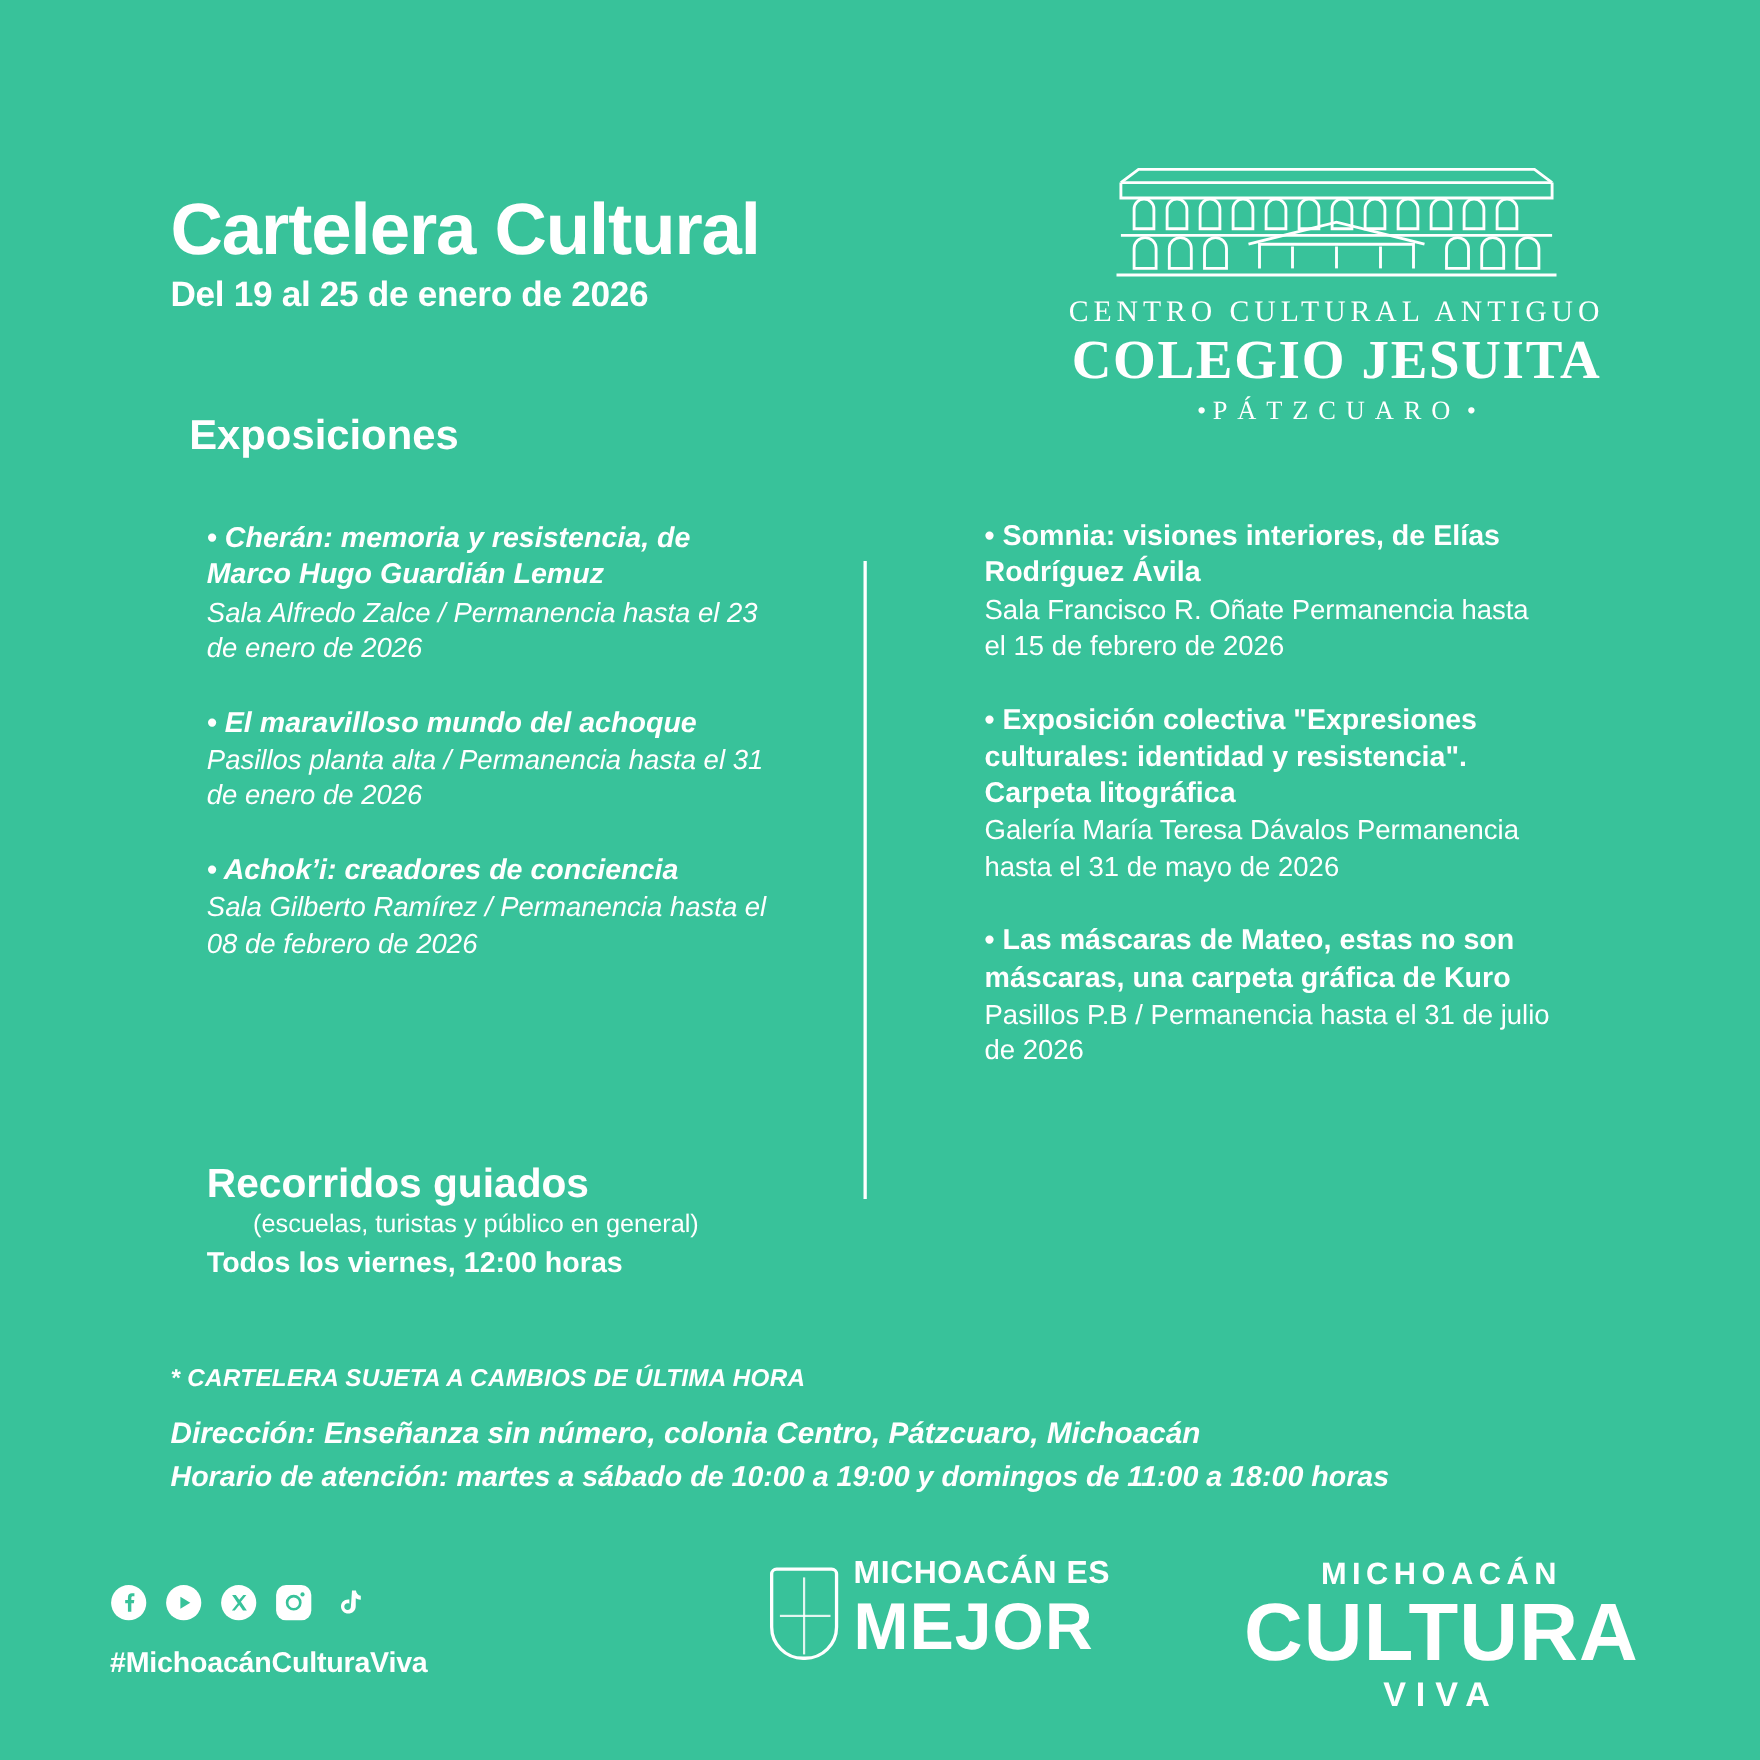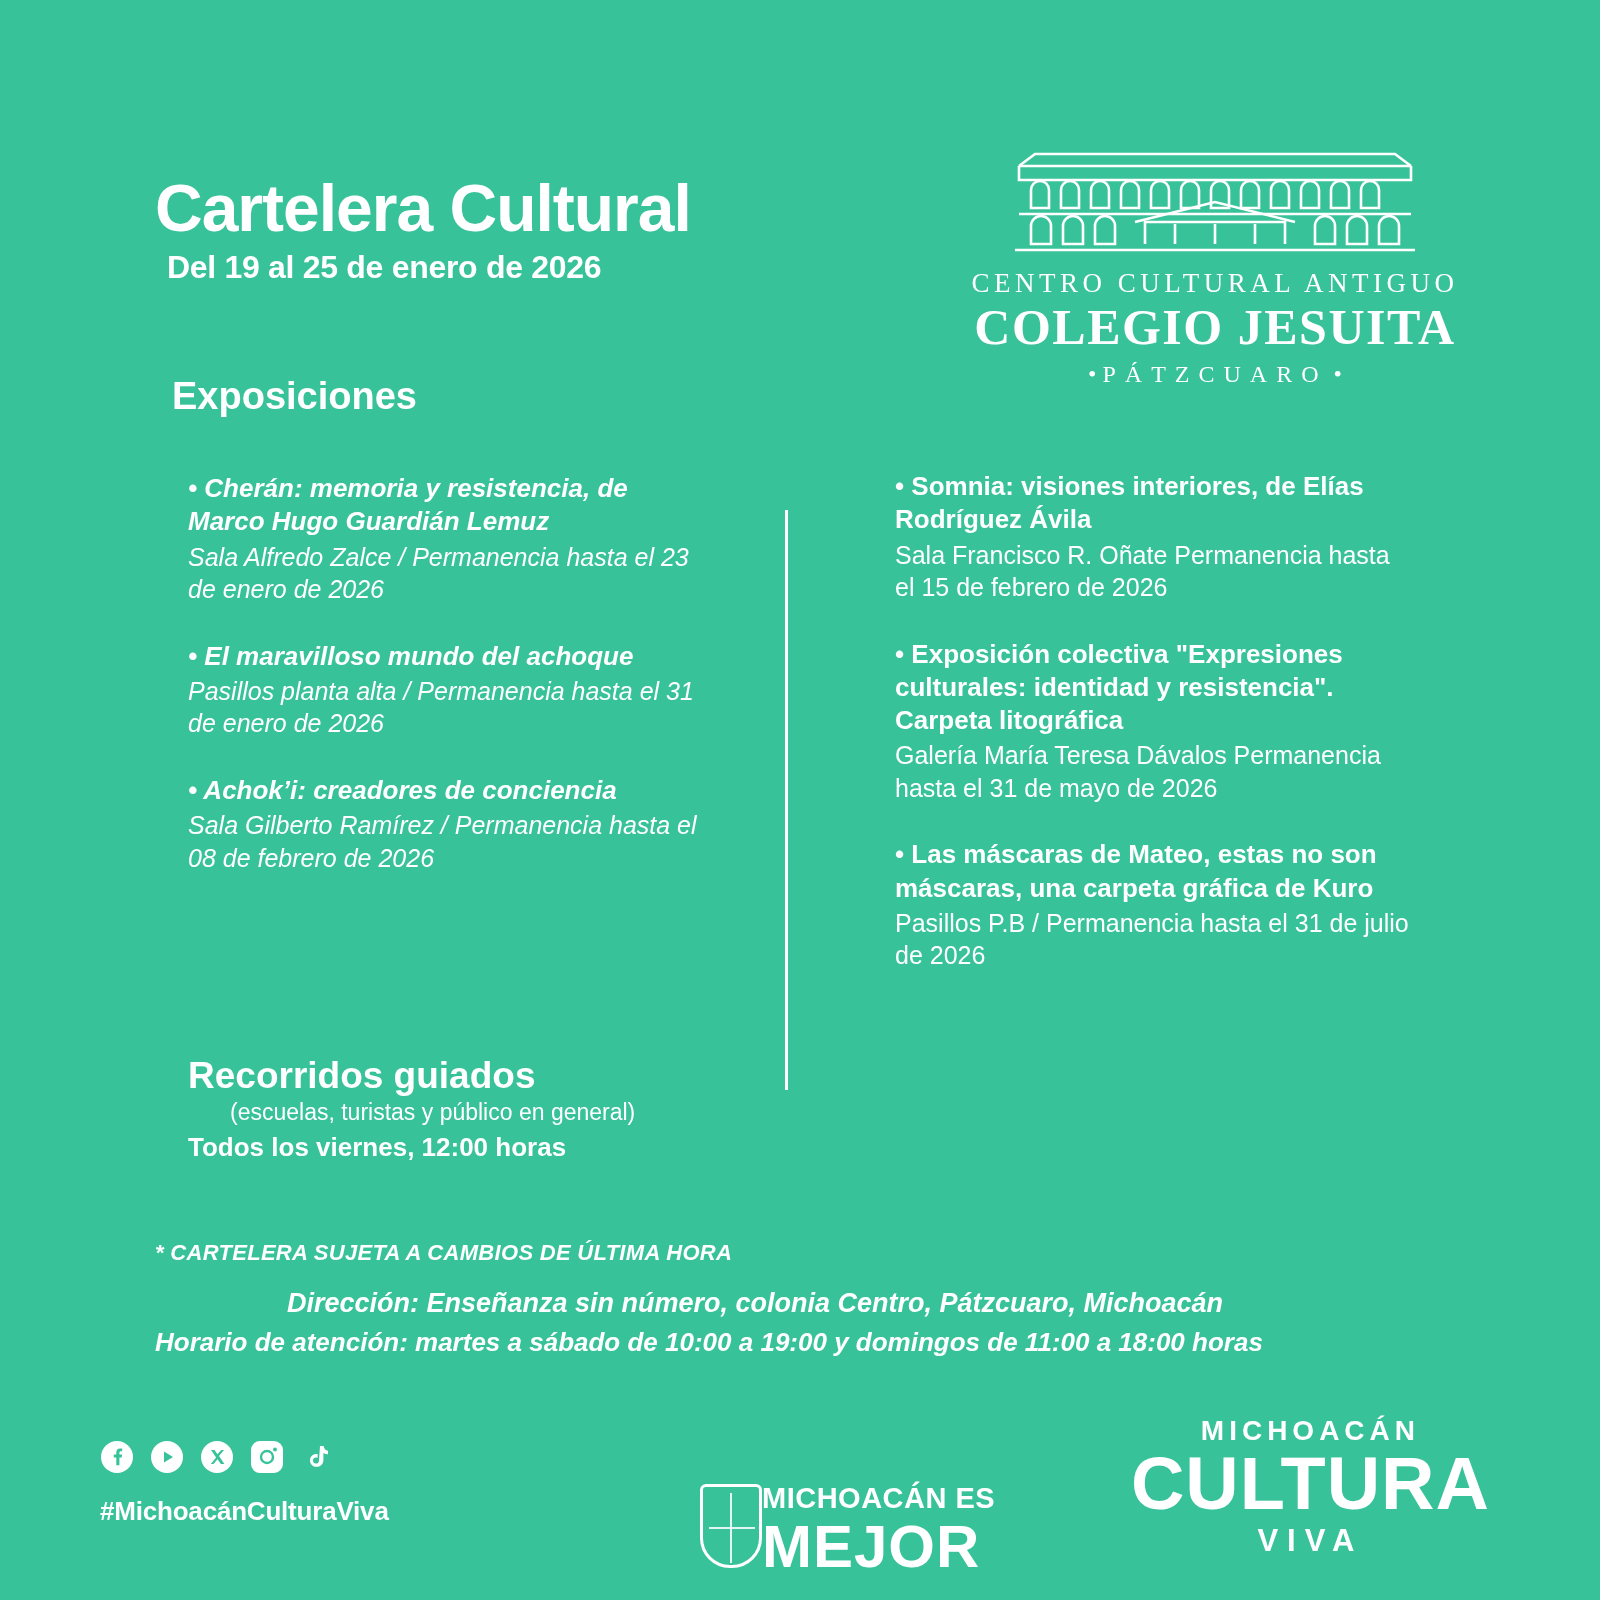--- a/index.html
+++ b/index.html
@@ -33,21 +33,20 @@
     font-size: 66px;
     font-weight: bold;
     letter-spacing: -1px;
     line-height: 1.0;
   }
   .sub-title {
     font-size: 32px;
     font-weight: bold;
     letter-spacing: -0.3px;
     margin-top: 8px;
-    margin-left: 12px;
   }
 
   
   .logo-block {
     position: absolute;
     right: 130px;
     top: 140px;
     width: 510px;
     text-align: center;
   }
@@ -155,21 +154,20 @@
     font-size: 22px;
     font-weight: bold;
     font-style: italic;
     letter-spacing: 0.3px;
   }
   .note-address {
     font-size: 27px;
     font-weight: bold;
     font-style: italic;
     margin-top: 22px;
-    text-align: center;
   }
   .note-hours {
     font-size: 26px;
     font-weight: bold;
     font-style: italic;
     margin-top: 8px;
   }
 
   
   .social {
@@ -193,23 +191,24 @@
     margin-top: 22px;
     font-size: 26px;
     font-weight: bold;
     letter-spacing: -0.2px;
   }
 
   
   .brand-mejor {
     position: absolute;
     left: 700px;
-    top: 1484px;
+    top: 1416px;
     display: flex;
-    align-items: flex-start;
+    align-items: flex-end;
+    gap: 14px;
   }
   .shield {
     width: 62px;
     height: 84px;
     border: 3px solid #ffffff;
     border-radius: 6px 6px 30px 30px;
     position: relative;
   }
   .shield::before {
     content: "";

